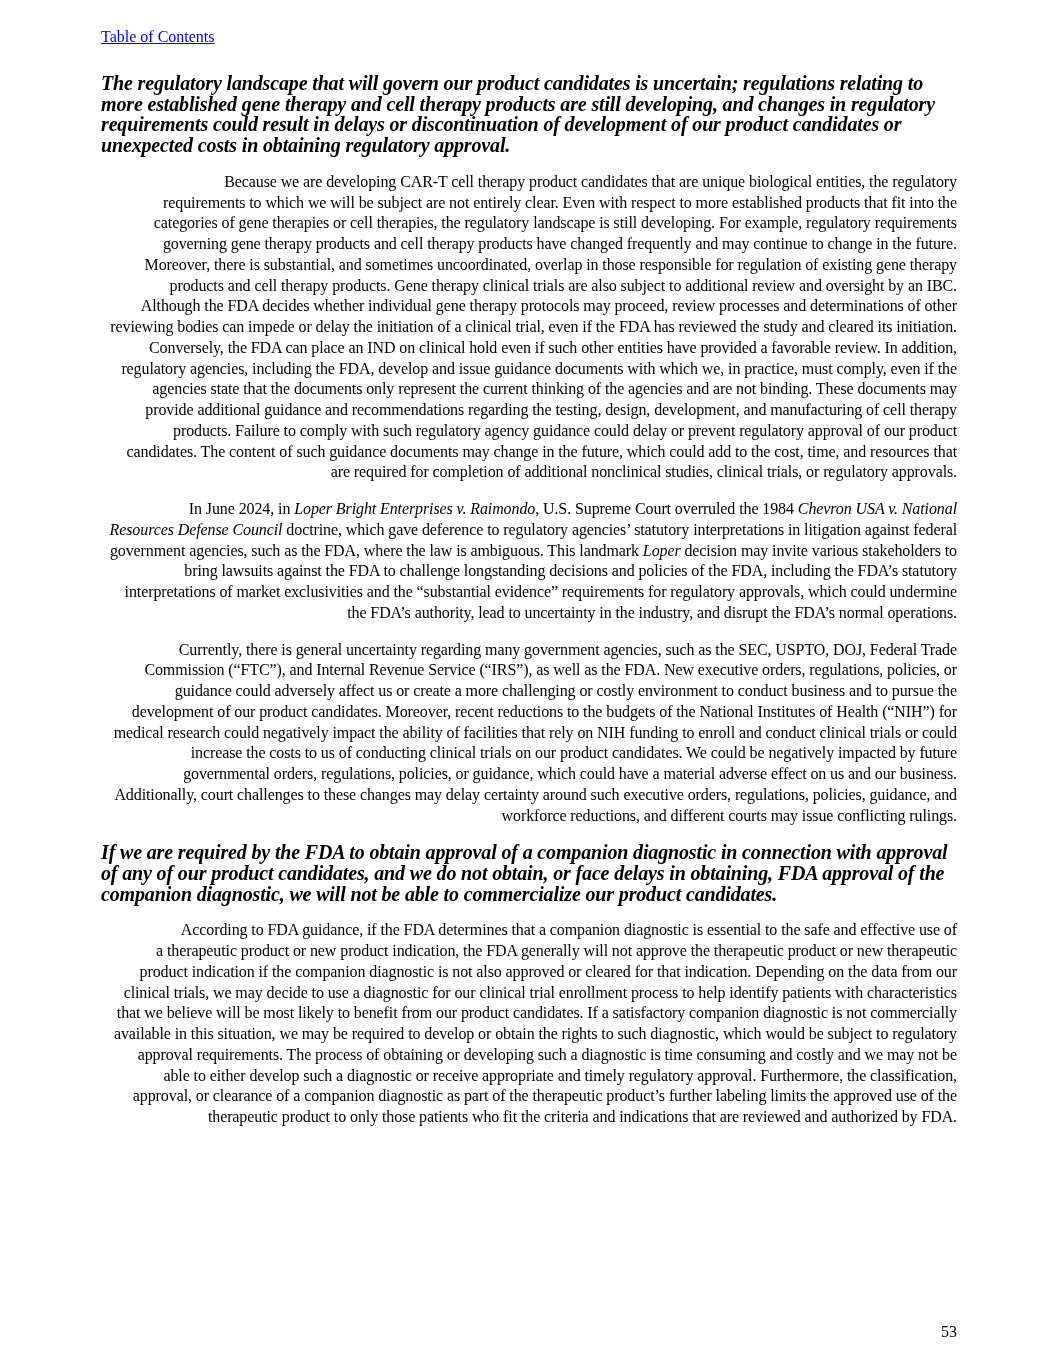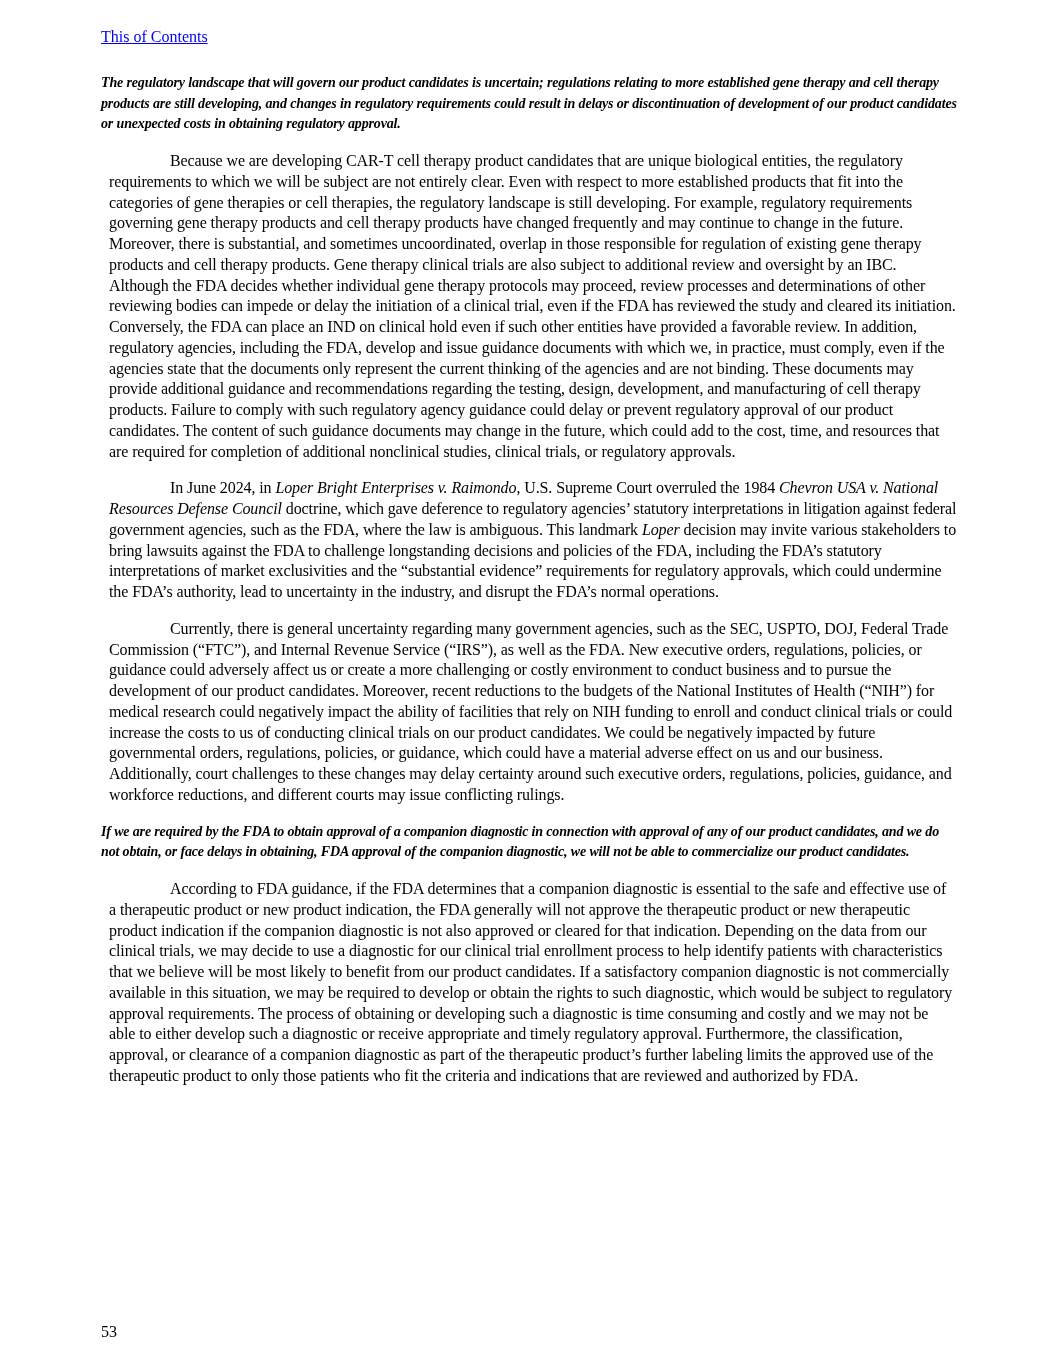--- a/index.html
+++ b/index.html
@@ -32,51 +32,52 @@
       cursor: pointer;
       white-space: nowrap;
     }
     .content {
       position: absolute;
       left: 0;
       top: 73px;
       width: 856px;
     }
     .heading {
-      font-size: 14px;
+      font-size: 20px;
       line-height: 20.7px;
       font-weight: bold;
       font-style: italic;
       margin: 0 0 16px 0;
       letter-spacing: -0.15px;
     }
     .para {
       font-size: 16px;
       line-height: 20.75px;
       margin: 0 0 16px 8px;
       text-indent: 61px;
       letter-spacing: -0.1px;
+      text-align: right;
     }
     .para em { }
     .page-number {
       position: absolute;
       left: 0;
       width: 856px;
       top: 1322px;
-      text-align: left;
+      text-align: right;
       font-size: 16px;
       line-height: 20px;
     }
   </style>
 </head>
 <body>
 
 <div class="page">
 
-  <a class="toc-link">This of Contents</a>
+  <a class="toc-link">Table of Contents</a>
 
   <div class="content">
 
     <section>
       <p class="heading">The regulatory landscape that will govern our product candidates is uncertain; regulations relating to more established gene therapy and cell therapy products are still developing, and changes in regulatory requirements could result in delays or discontinuation of development of our product candidates or unexpected costs in obtaining regulatory approval.</p>
       <p class="para">Because we are developing CAR-T cell therapy product candidates that are unique biological entities, the regulatory requirements to which we will be subject are not entirely clear. Even with respect to more established products that fit into the categories of gene therapies or cell therapies, the regulatory landscape is still developing. For example, regulatory requirements governing gene therapy products and cell therapy products have changed frequently and may continue to change in the future. Moreover, there is substantial, and sometimes uncoordinated, overlap in those responsible for regulation of existing gene therapy products and cell therapy products. Gene therapy clinical trials are also subject to additional review and oversight by an IBC. Although the FDA decides whether individual gene therapy protocols may proceed, review processes and determinations of other reviewing bodies can impede or delay the initiation of a clinical trial, even if the FDA has reviewed the study and cleared its initiation. Conversely, the FDA can place an IND on clinical hold even if such other entities have provided a favorable review. In addition, regulatory agencies, including the FDA, develop and issue guidance documents with which we, in practice, must comply, even if the agencies state that the documents only represent the current thinking of the agencies and are not binding. These documents may provide additional guidance and recommendations regarding the testing, design, development, and manufacturing of cell therapy products. Failure to comply with such regulatory agency guidance could delay or prevent regulatory approval of our product candidates. The content of such guidance documents may change in the future, which could add to the cost, time, and resources that are required for completion of additional nonclinical studies, clinical trials, or regulatory approvals.</p>
       <p class="para"><span>In June 2024, in </span><em>Loper Bright Enterprises v. Raimondo</em><span>, U.S. Supreme Court overruled the 1984 </span><em>Chevron USA v. National Resources Defense Council</em><span> doctrine, which gave deference to regulatory agencies’ statutory interpretations in litigation against federal government agencies, such as the FDA, where the law is ambiguous. This landmark </span><em>Loper</em><span> decision may invite various stakeholders to bring lawsuits against the FDA to challenge longstanding decisions and policies of the FDA, including the FDA’s statutory interpretations of market exclusivities and the “substantial evidence” requirements for regulatory approvals, which could undermine the FDA’s authority, lead to uncertainty in the industry, and disrupt the FDA’s normal operations.</span></p>
     </section>
 
     <section>

